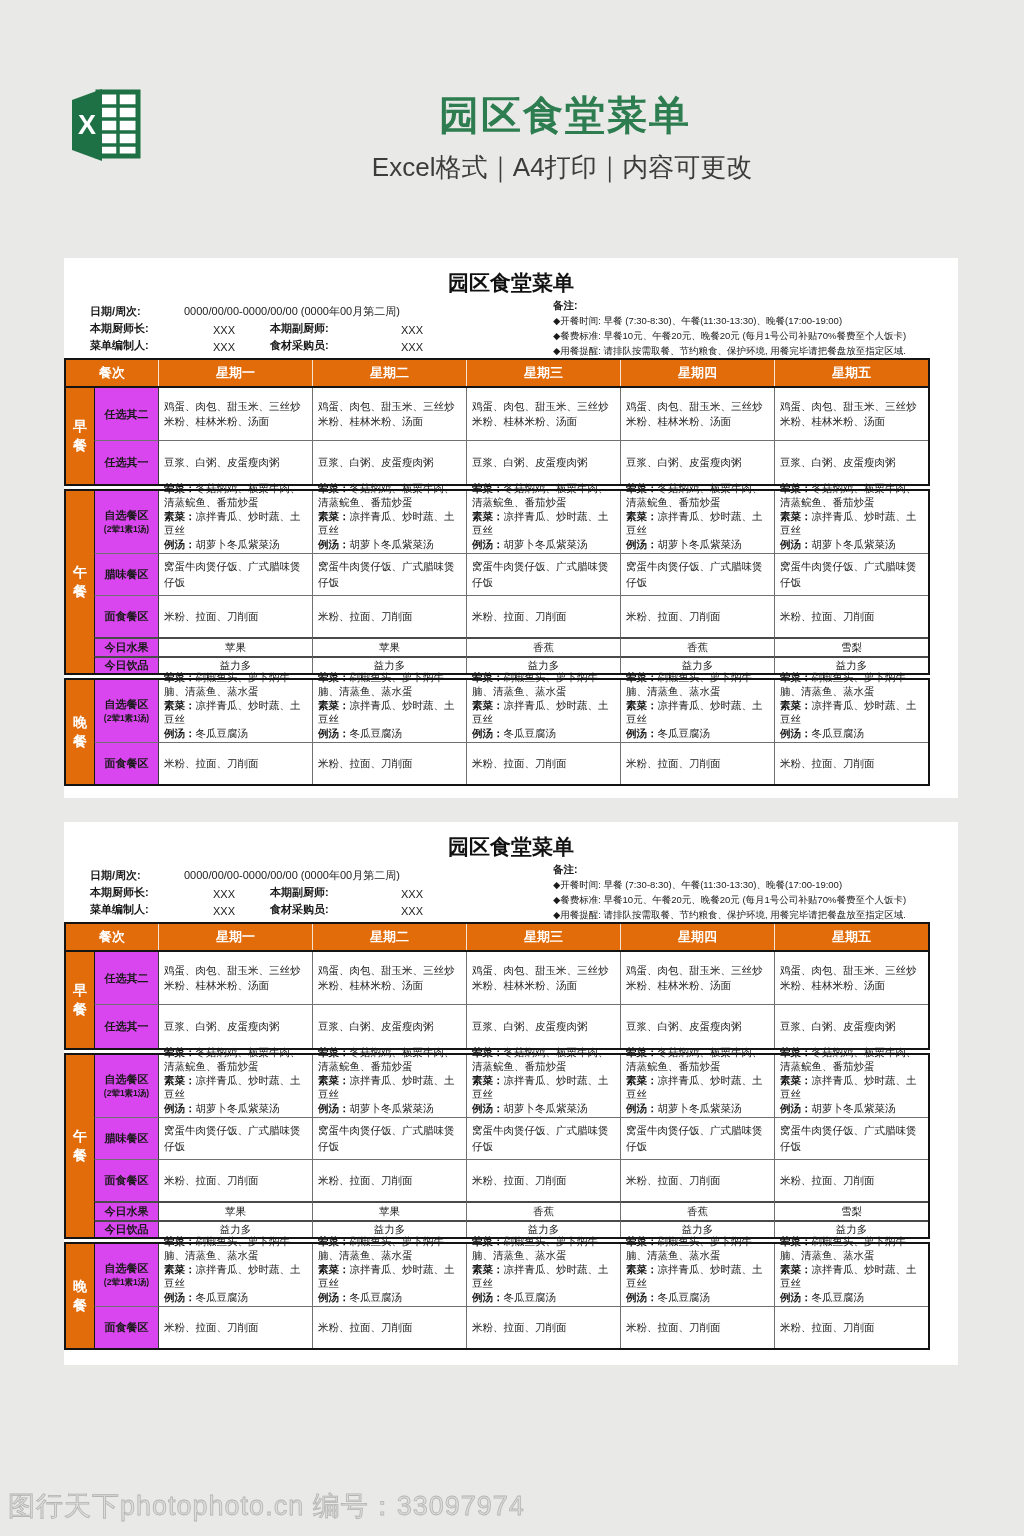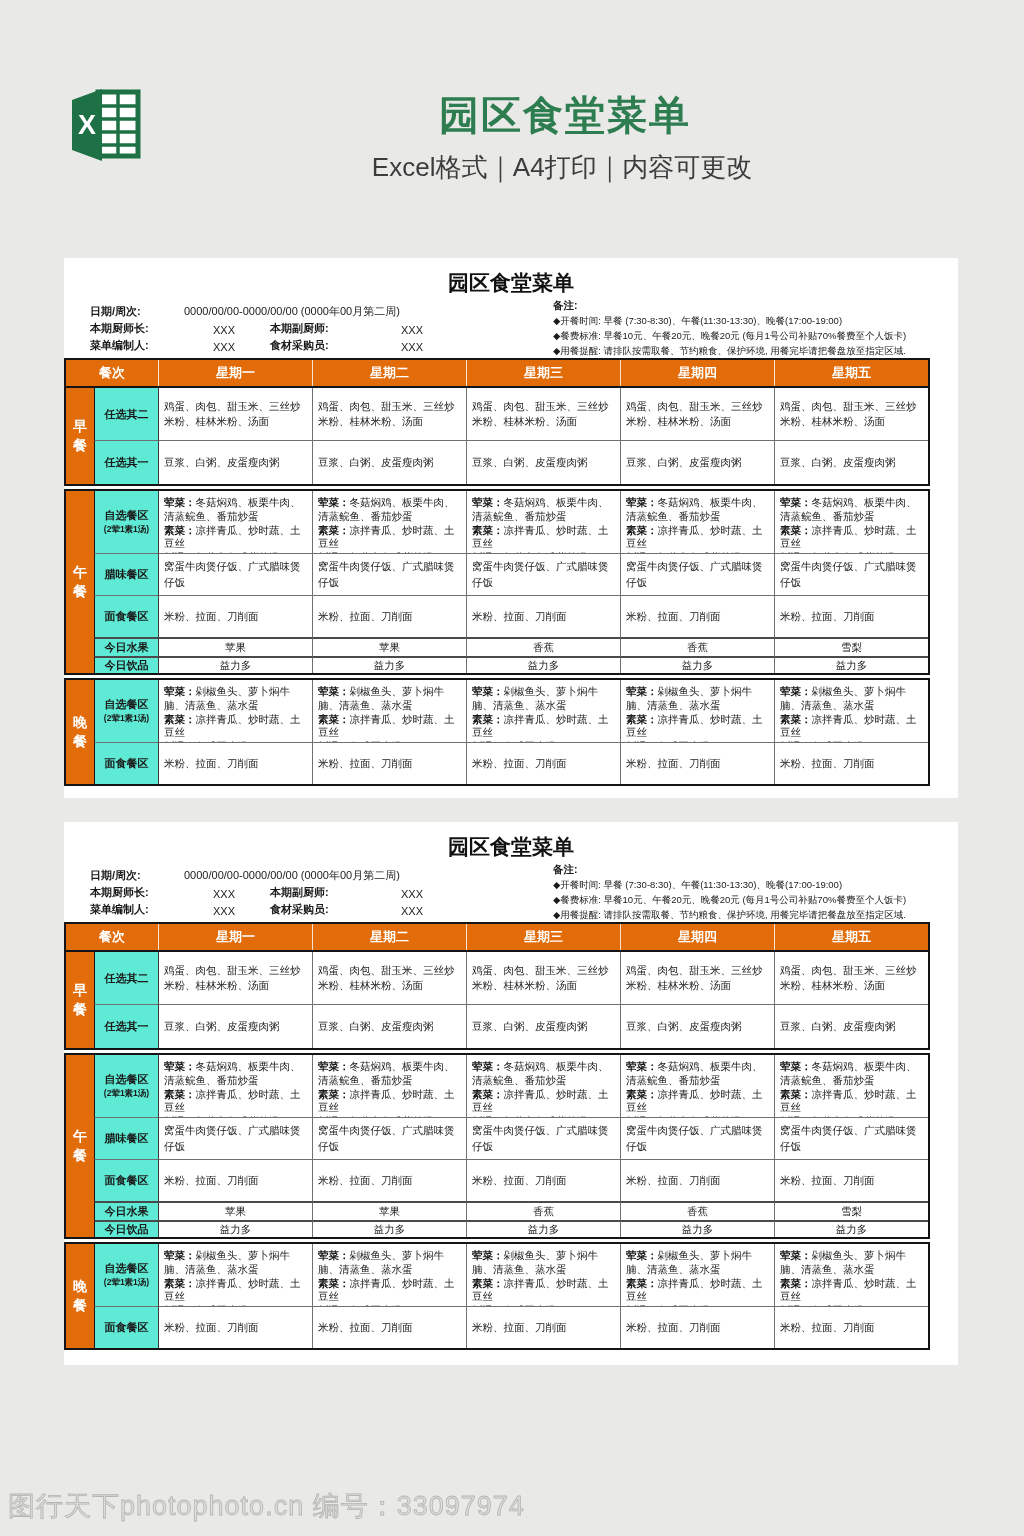--- a/index.html
+++ b/index.html
@@ -65,36 +65,36 @@
   .block:not(.joined) { margin-top:3px; }
 
   .meal-cell {
     grid-column:1; background:#E26B0A; color:#fff;
     display:flex; flex-direction:column; align-items:center; justify-content:center;
     gap:3px; font-size:14px; font-weight:bold;
   }
   .meal-ch { display:block; line-height:1.1; }
 
   .label-cell {
-    grid-column:2; background:#5eead4; border-left:1px solid #141414;
+    grid-column:2; background:#d946ef; border-left:1px solid #141414;
     display:flex; flex-direction:column; align-items:center; justify-content:center;
     text-align:center; font-size:11px; font-weight:bold; padding:0 2px;
   }
   .sub-text { font-size:8.5px; margin-top:1px; }
 
   .day-cell {
     background:#fff; border-left:1px solid #707070;
     display:flex; align-items:center; padding:1px 5px;
     font-size:10.5px; line-height:1.45;
   }
   .day-cell.first-col { border-left:1px solid #3a3a3a; }
   .label-cell:not(.first-row), .day-cell:not(.first-row) { border-top:1px solid #707070; }
   .label-cell.dbl, .day-cell.dbl { border-top:2px solid #4a4a4a; }
   .day-cell.center { justify-content:center; text-align:center; }
-  .day-cell.rich { align-items:center; padding-top:18px; }
+  .day-cell.rich { align-items:flex-end; padding-top:18px; }
   .rich-wrap { width:100%; }
   .dline { font-size:10.5px; line-height:1.33; }
   .dline b { font-weight:bold; }
 
   
   .watermark {
     position:absolute; left:8px; top:1488px; font-size:27px; letter-spacing:1px;
     color:#dddddb; -webkit-text-stroke:0.8px #b4b4b2;
   }
 </style>

